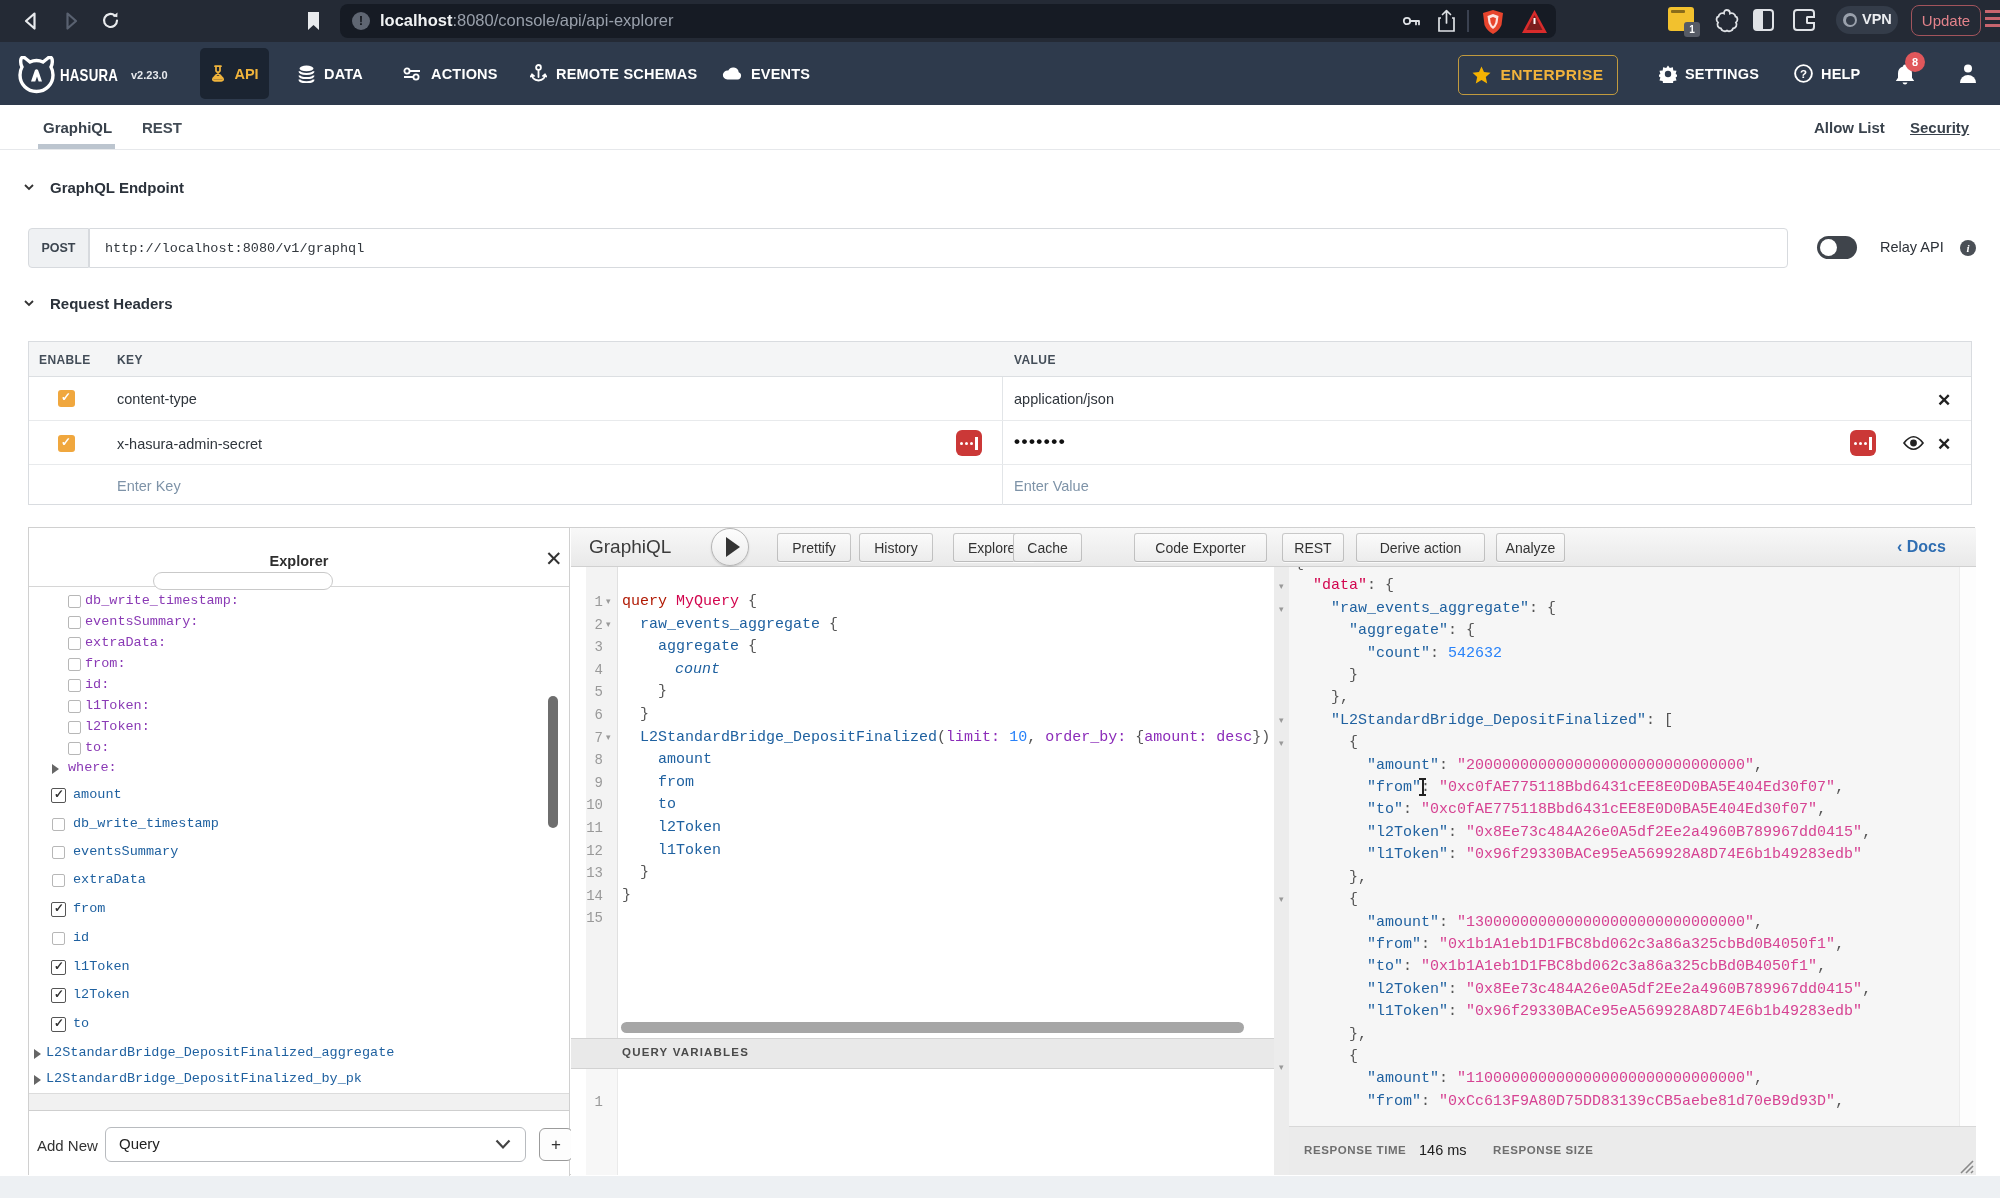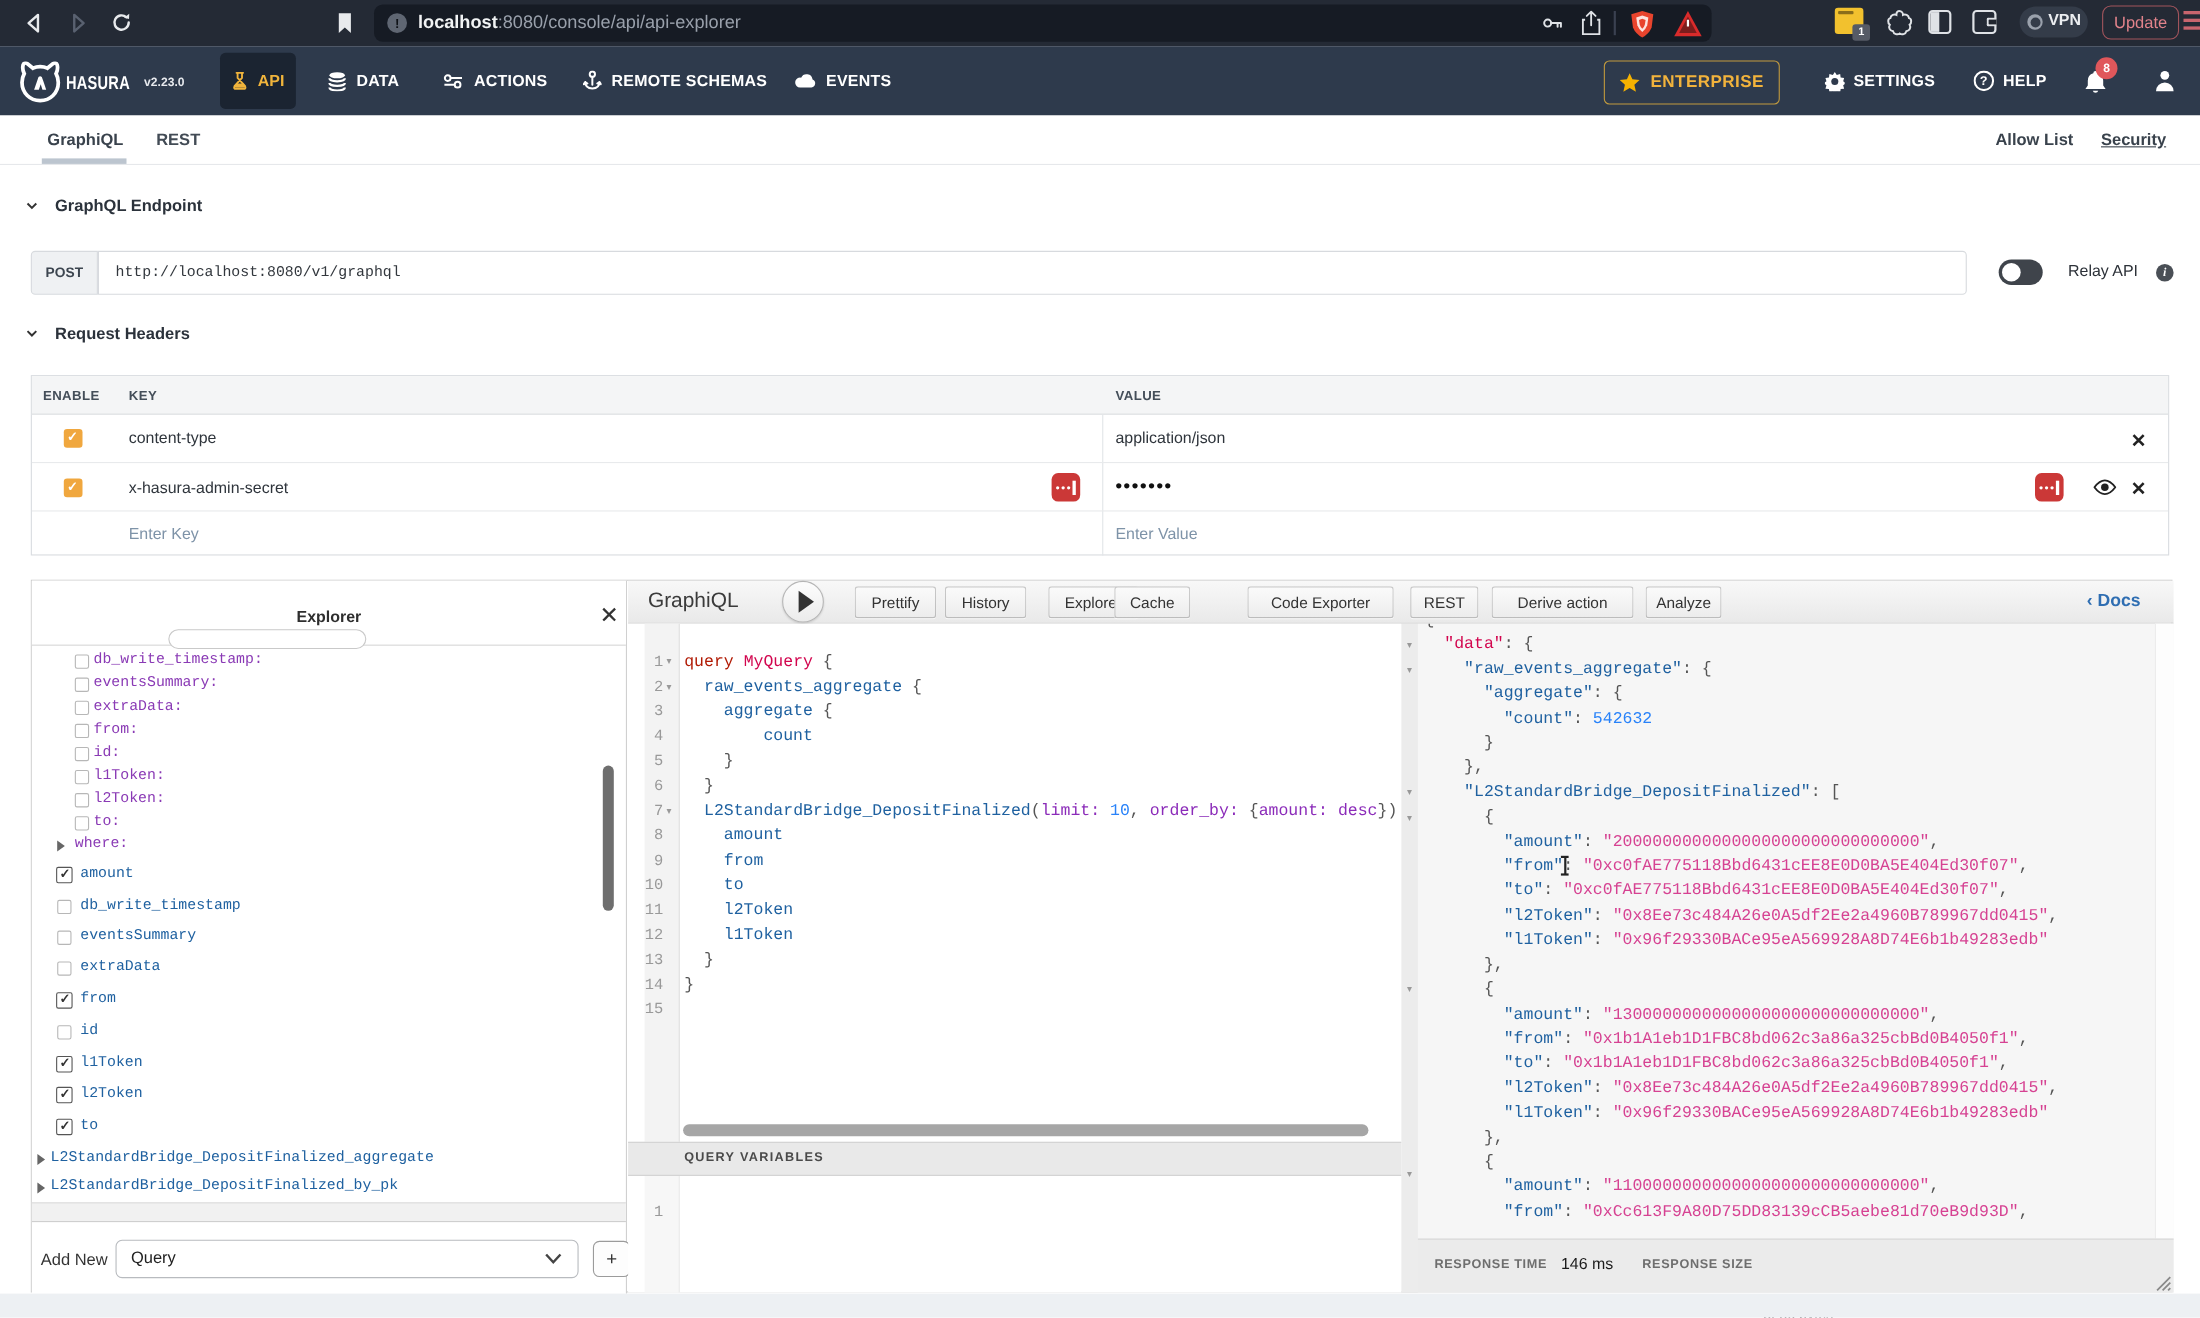--- a/index.html
+++ b/index.html
@@ -362,21 +362,21 @@
   <div id="edlines">
       <div class="lnum" style="left:544px;top:66.0px;">1</div>
   <div class="fold" style="left:577px;top:68.0px;">▾</div>
   <div class="cline" style="left:593px;top:65.0px;"><span class="kw">query</span> <span class="kd">MyQuery</span> <span class="pun">{</span></div>
   <div class="lnum" style="left:544px;top:88.6px;">2</div>
   <div class="fold" style="left:577px;top:90.6px;">▾</div>
   <div class="cline" style="left:593px;top:87.6px;">  <span class="kq">raw_events_aggregate</span> <span class="pun">{</span></div>
   <div class="lnum" style="left:544px;top:111.2px;">3</div>
   <div class="cline" style="left:593px;top:110.2px;">    <span class="kq">aggregate</span> <span class="pun">{</span></div>
   <div class="lnum" style="left:544px;top:133.8px;">4</div>
-  <div class="cline" style="left:611px;top:132.8px;">      <span class="kq">count</span></div>
+  <div class="cline" style="left:592px;top:132.8px;font-style:italic;">      <span class="kq">count</span></div>
   <div class="lnum" style="left:544px;top:156.4px;">5</div>
   <div class="cline" style="left:593px;top:155.4px;">    <span class="pun">}</span></div>
   <div class="lnum" style="left:544px;top:179.0px;">6</div>
   <div class="cline" style="left:593px;top:178.0px;">  <span class="pun">}</span></div>
   <div class="lnum" style="left:544px;top:201.6px;">7</div>
   <div class="fold" style="left:577px;top:203.6px;">▾</div>
   <div class="cline" style="left:593px;top:200.6px;">  <span class="kq">L2StandardBridge_DepositFinalized</span><span class="pun">(</span><span class="attr">limit:</span> <span class="num">10</span><span class="pun">,</span> <span class="attr">order_by:</span> <span class="pun">{</span><span class="attr">amount:</span> <span class="attr">desc</span><span class="pun">})</span> <span class="pun">{</span></div>
   <div class="lnum" style="left:544px;top:224.2px;">8</div>
   <div class="cline" style="left:593px;top:223.2px;">    <span class="kq">amount</span></div>
   <div class="lnum" style="left:544px;top:246.8px;">9</div>

